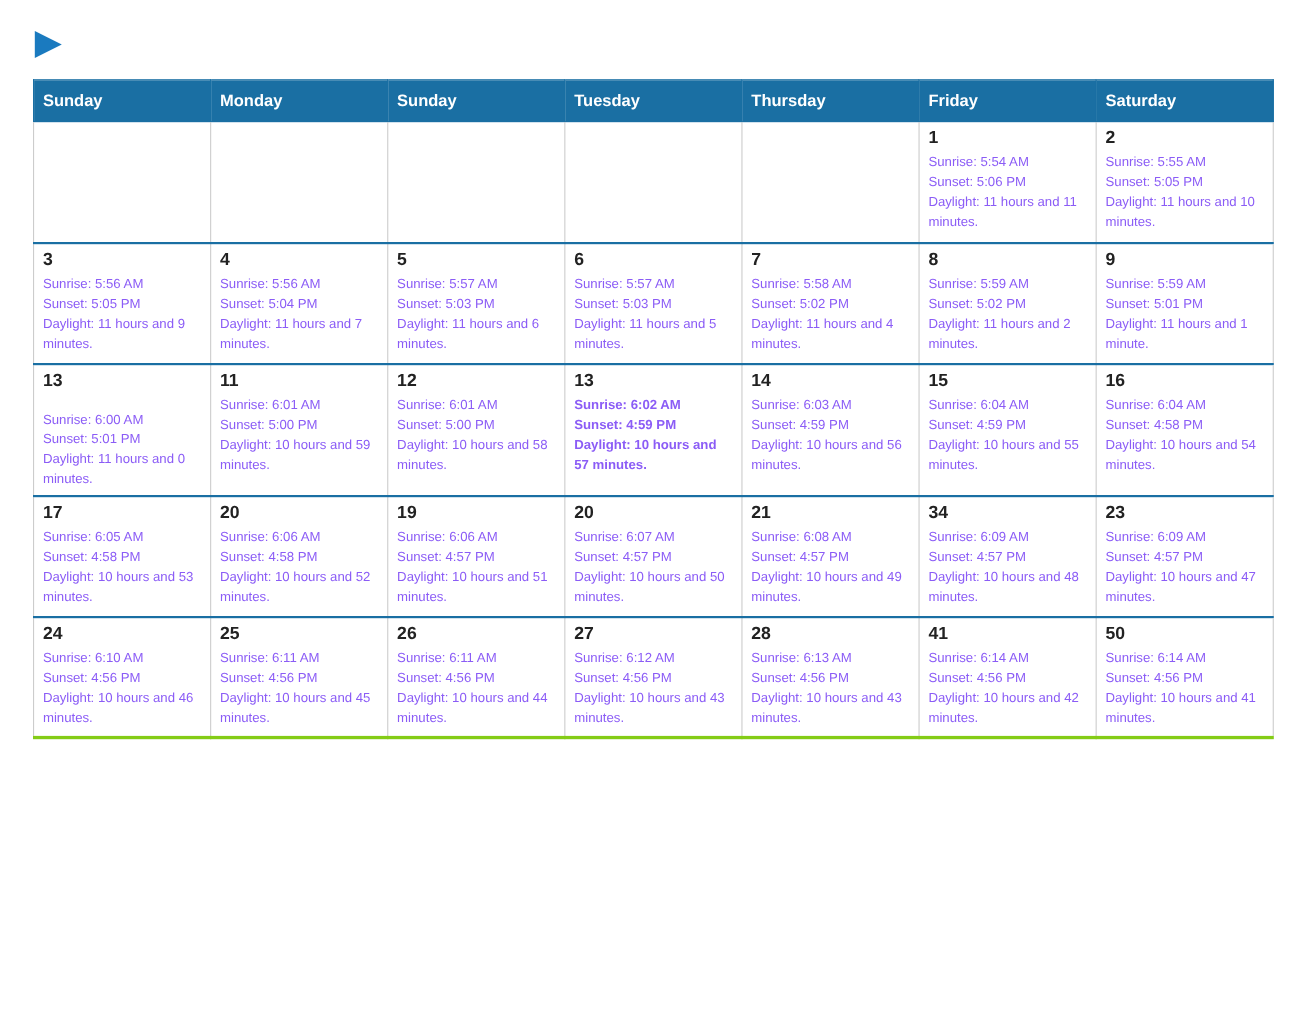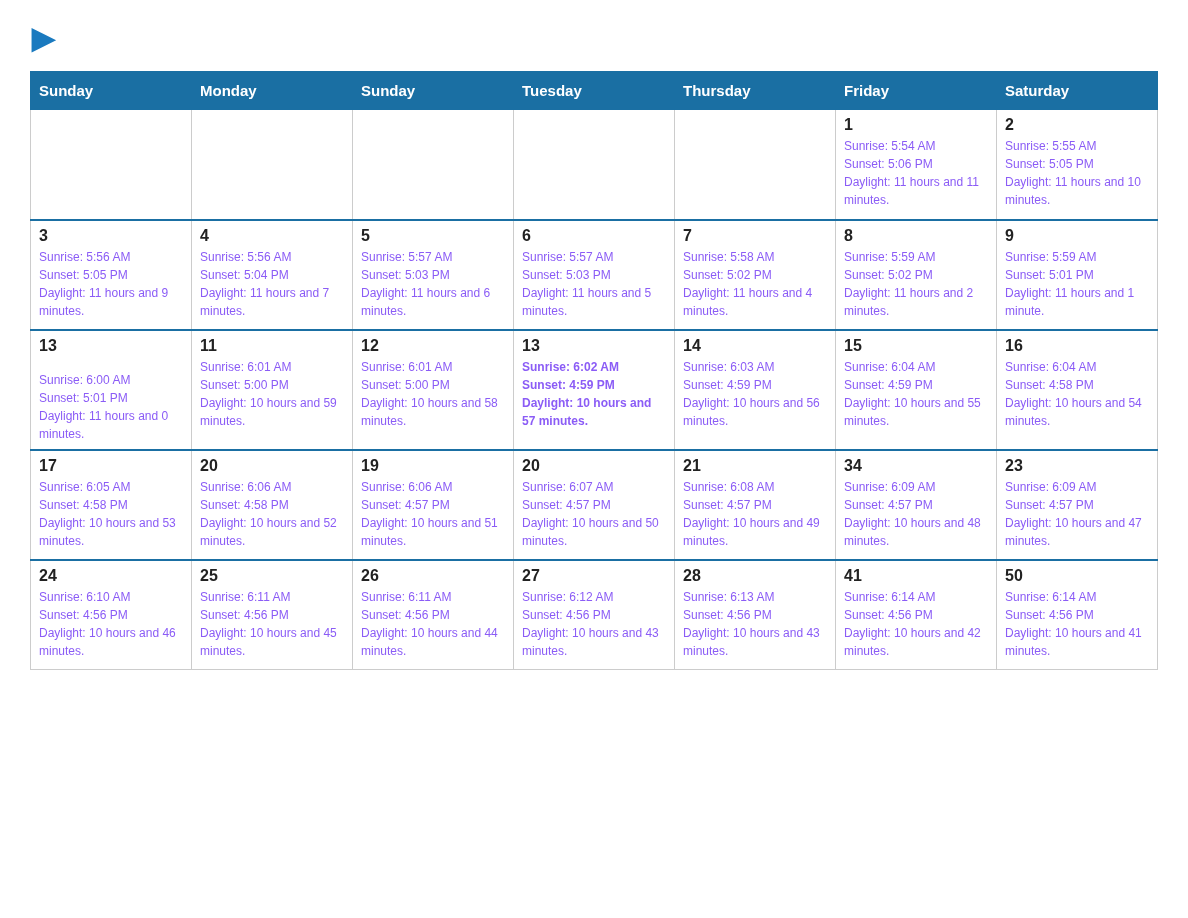--- a/index.html
+++ b/index.html
@@ -79,21 +79,21 @@
     }
     .day-info {
       font-size: 12px;
       color: #8b5cf6;
       line-height: 1.5;
     }
     tbody tr {
       border-bottom: 2px solid #1a6fa3;
     }
     tbody tr:last-child {
-      border-bottom: 1px solid #84cc16;
+      border-bottom: 3px solid #84cc16;
     }
   </style>
 </head>
 <body>
 
 <div class="header">
   <div class="logo-wrapper">
     <div class="logo-line1">
       <span></span>
       <span style="color:#1a7abf; margin-left:2px;">▶</span>

